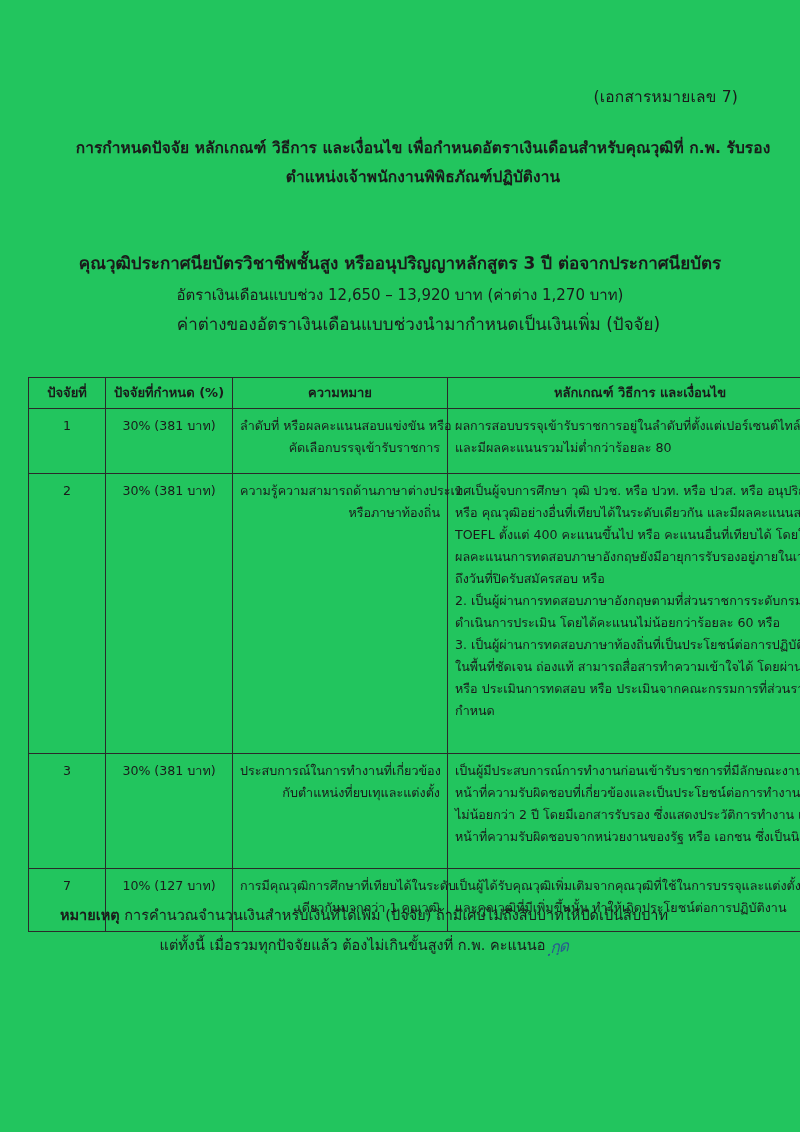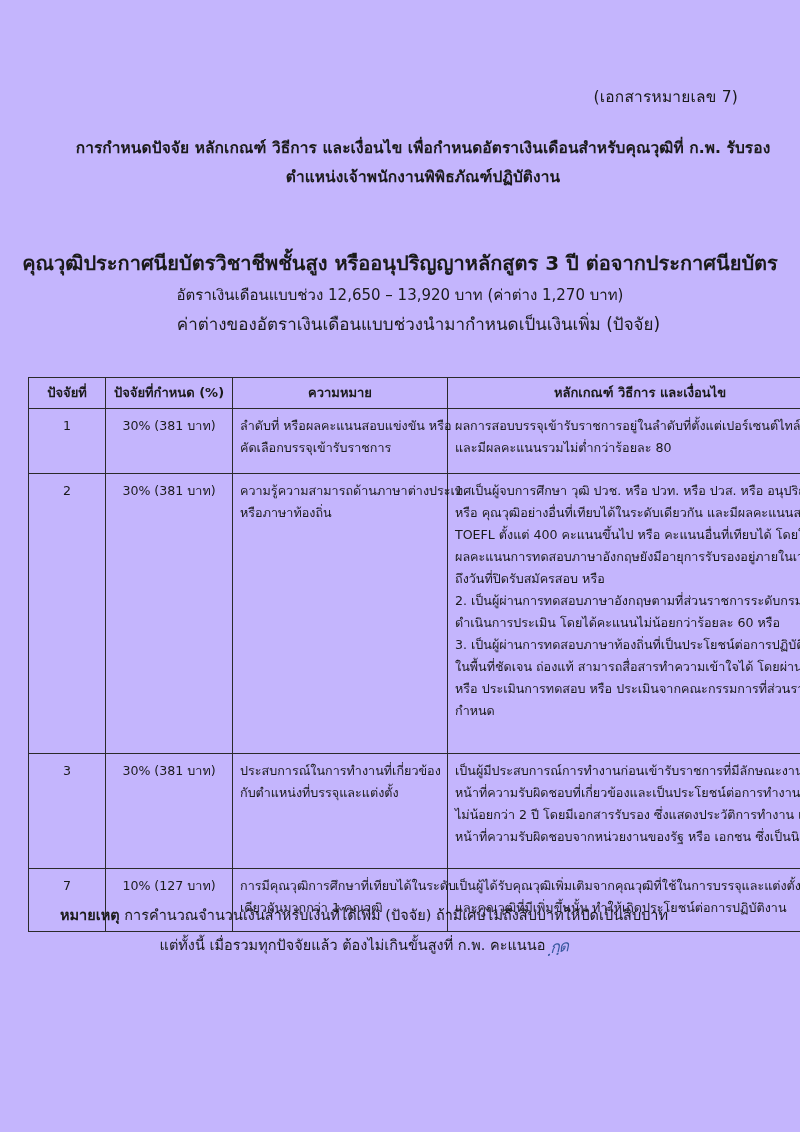--- a/index.html
+++ b/index.html
@@ -15,21 +15,21 @@
     color: #1a1a1a;
     position: relative;
     overflow: hidden;
   }
   .page {
     width: 800px;
     height: 1132px;
     box-sizing: border-box;
     padding: 0;
     position: relative;
-    background: #c4b5fd;
+    background: #22c55e;
   }
 
   
   .doc-number {
     position: absolute;
     top: 84px;
     right: 62px;
     font-size: 15.5px;
     letter-spacing: 0.2px;
     white-space: nowrap;
@@ -54,21 +54,21 @@
 
   .qual-block {
     position: absolute;
     top: 248px;
     left: 0;
     width: 800px;
     text-align: center;
   }
   .qual-line {
     font-weight: bold;
-    font-size: 20px;
+    font-size: 17px;
     line-height: 31px;
     white-space: nowrap;
   }
   .rate-line {
     font-size: 15px;
     line-height: 28px;
     white-space: nowrap;
     padding-top: 2px;
   }
   .diff-line {
@@ -100,21 +100,21 @@
     text-align: center;
     font-weight: bold;
     font-size: 13px;
     padding-top: 5px;
     padding-bottom: 5px;
     vertical-align: middle;
     line-height: 20px;
   }
   .col-no      { width: 62px;  text-align: center; }
   .col-pct     { width: 112px; text-align: center; }
-  .col-meaning { width: 200px; text-align: left; }
+  .col-meaning { width: 200px; text-align: right; }
   .col-rule    { width: 370px; text-align: left; }
 
   td.col-no, td.col-pct { text-align: center; }
 
   .cell-line { display: block; white-space: nowrap; }
 
   
   tr[data-name="table-row"].r1 td { height: 50px; }
   tr[data-name="table-row"].r2 td { height: 265px; }
   tr[data-name="table-row"].r3 td { height: 100px; }
@@ -218,21 +218,21 @@
           <span class="cell-line" data-name="criteria-line">กำหนด</span>
           <span class="cell-line" data-name="criteria-line"></span>
         </td>
       </tr>
 
       <tr class="r3" data-name="table-row">
         <td class="col-no" data-name="cell-factor-no">3</td>
         <td class="col-pct" data-name="cell-factor-percent">30% (381 บาท)</td>
         <td class="col-meaning" data-name="cell-meaning">
           <span class="cell-line" data-name="meaning-line">ประสบการณ์ในการทำงานที่เกี่ยวข้อง</span>
-          <span class="cell-line" data-name="meaning-line">กับตำแหน่งที่บรรจุและแต่งตั้ง</span>
+          <span class="cell-line" data-name="meaning-line">กับตำแหน่งที่ยบเทุและแต่งตั้ง</span>
         </td>
         <td class="col-rule" data-name="cell-criteria">
           <span class="cell-line" data-name="criteria-line">เป็นผู้มีประสบการณ์การทำงานก่อนเข้ารับราชการที่มีลักษณะงาน และ</span>
           <span class="cell-line" data-name="criteria-line">หน้าที่ความรับผิดชอบที่เกี่ยวข้องและเป็นประโยชน์ต่อการทำงาน</span>
           <span class="cell-line" data-name="criteria-line">ไม่น้อยกว่า 2 ปี โดยมีเอกสารรับรอง ซึ่งแสดงประวัติการทำงาน และ</span>
           <span class="cell-line" data-name="criteria-line">หน้าที่ความรับผิดชอบจากหน่วยงานของรัฐ หรือ เอกชน ซึ่งเป็นนิติบุคคล</span>
         </td>
       </tr>
 
       <tr class="r7" data-name="table-row">

